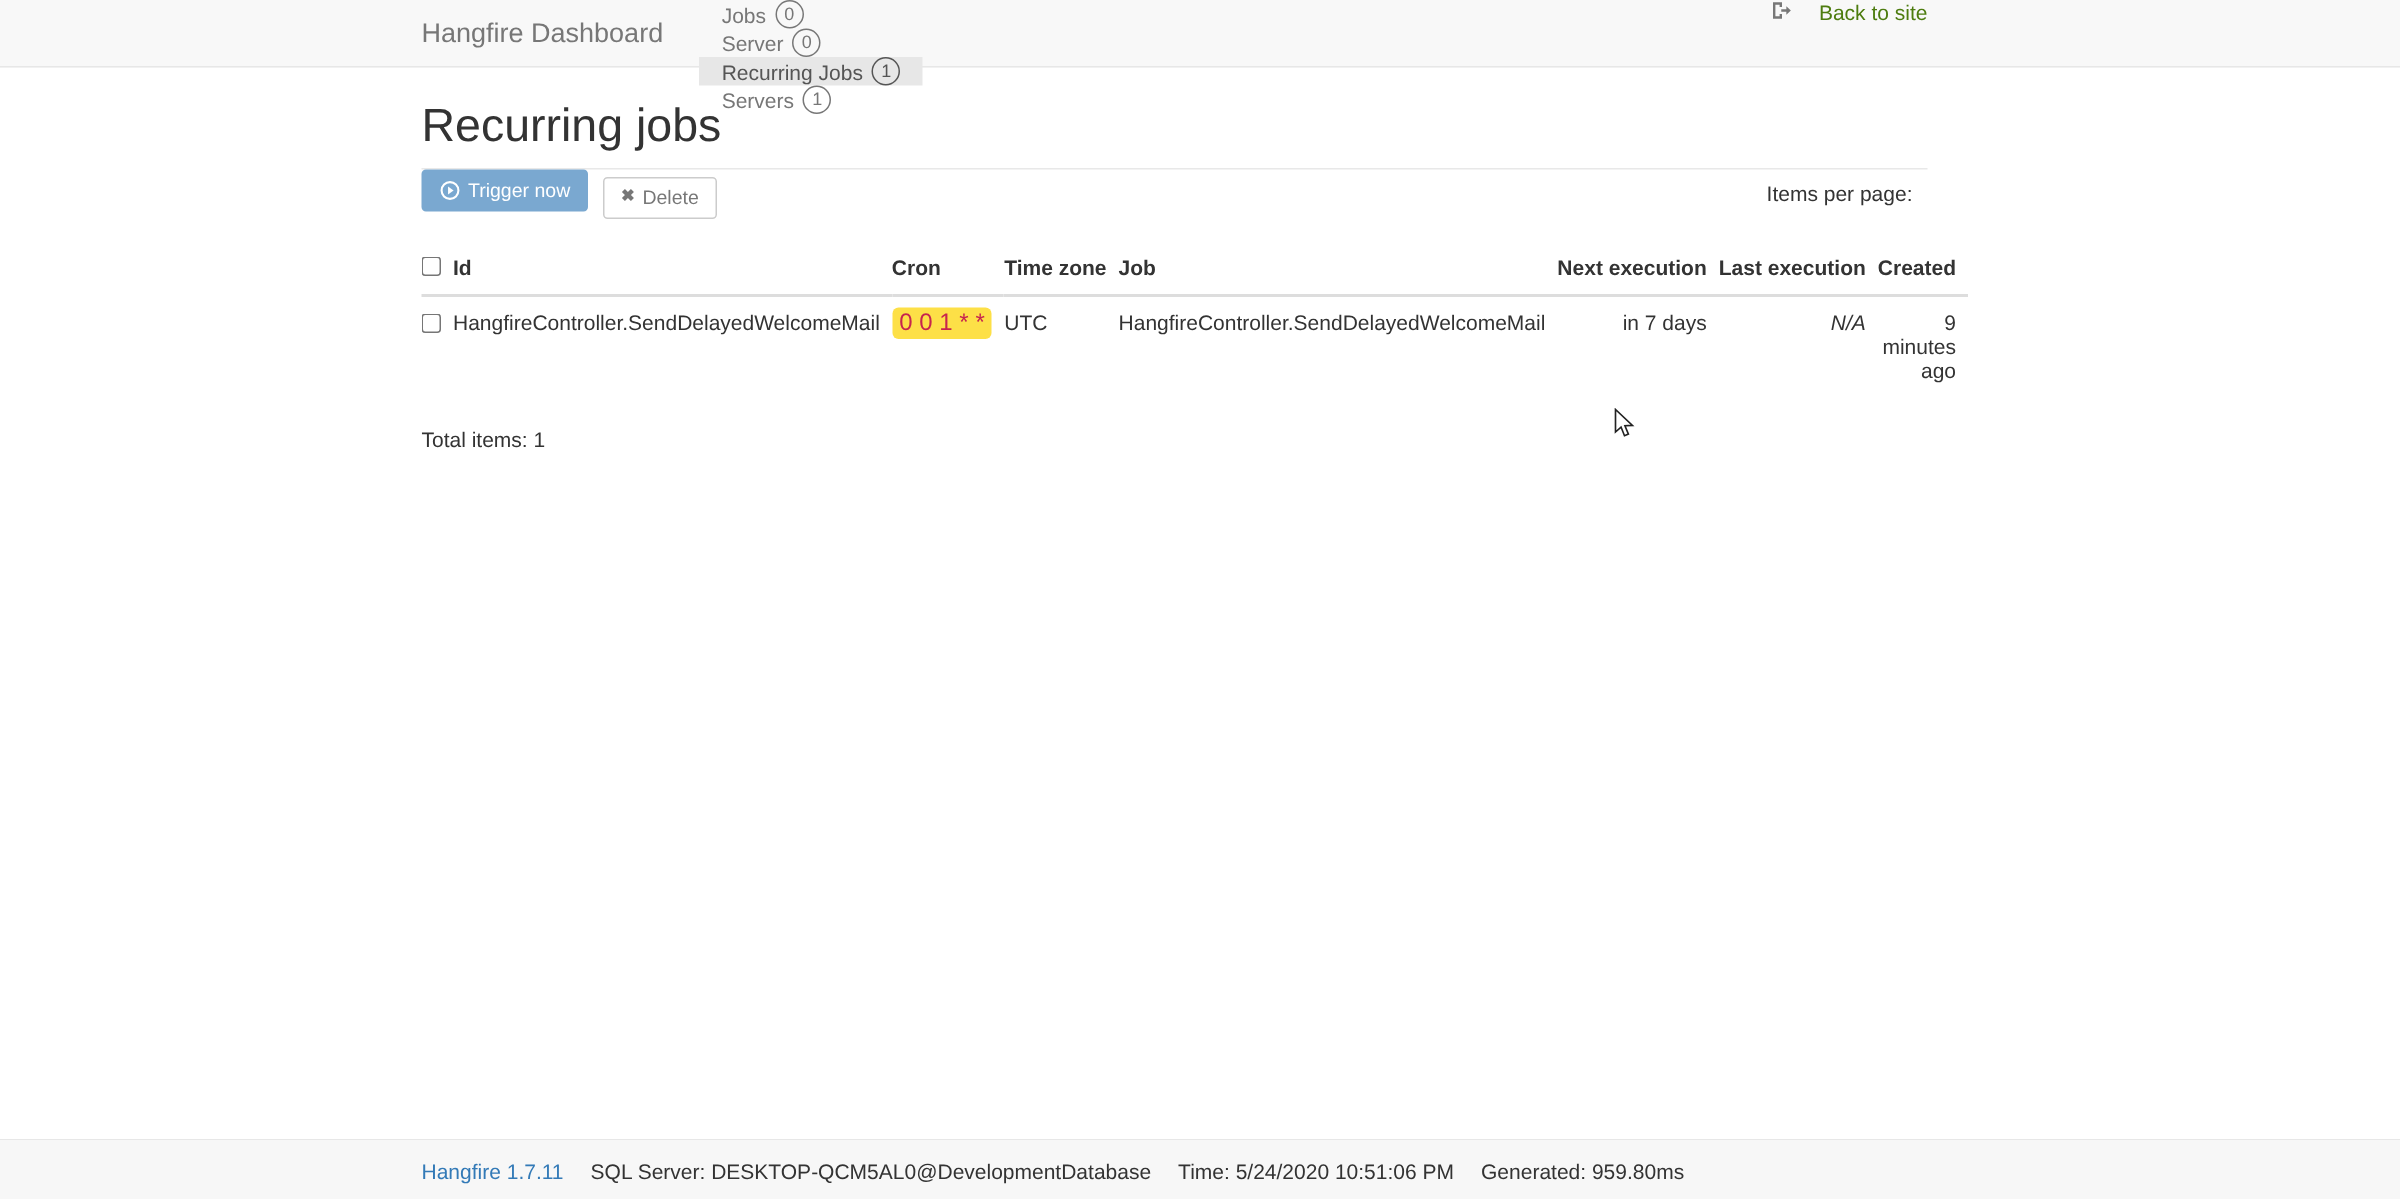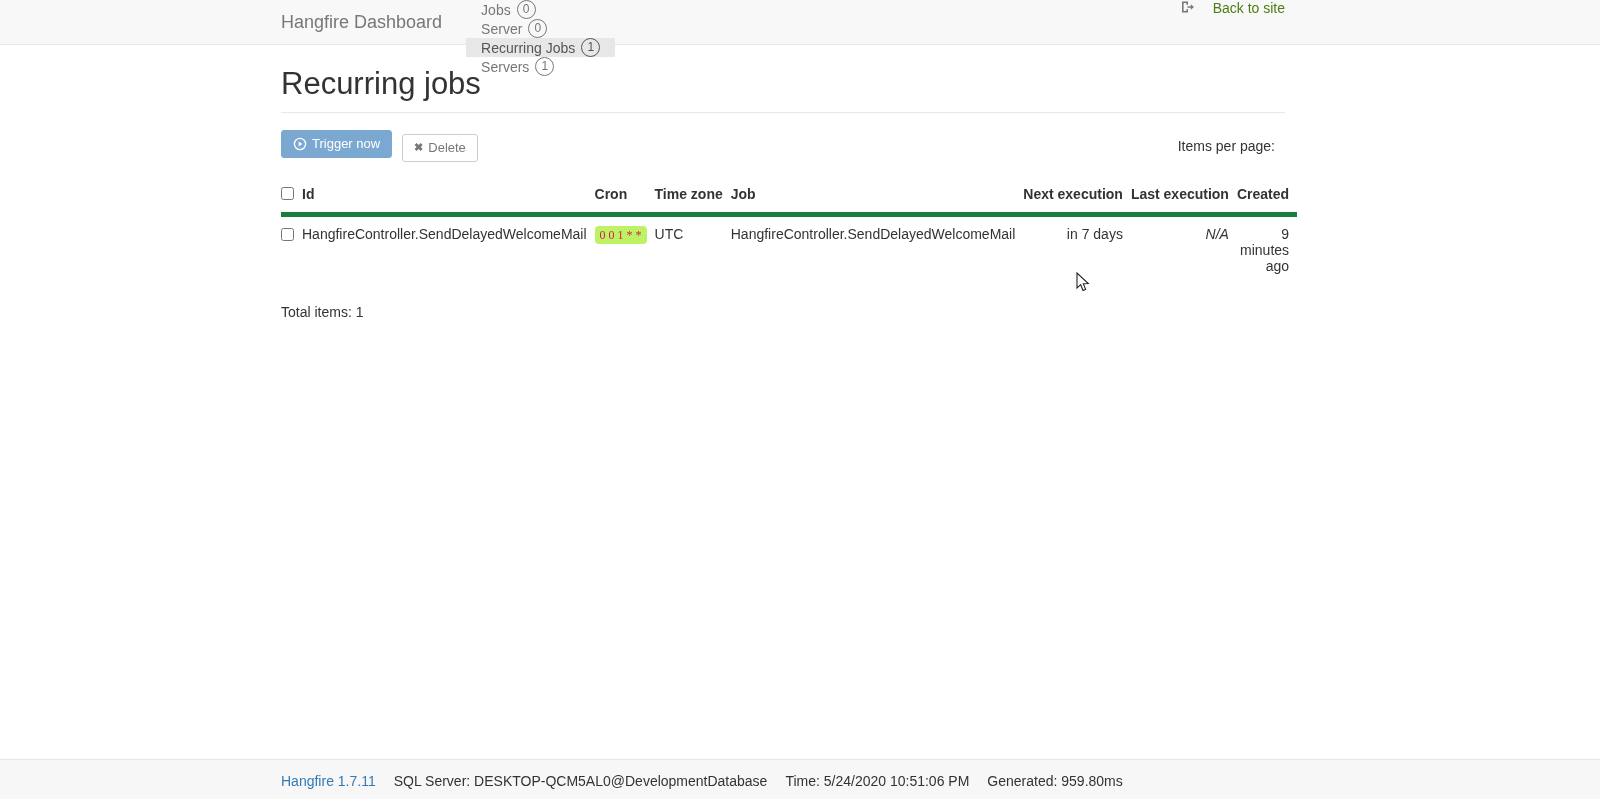--- a/index.html
+++ b/index.html
@@ -64,21 +64,20 @@
     font-size: 31px;
     font-weight: normal;
     color: #333;
     margin: 21px 0 0 0;
     padding-bottom: 10px;
     border-bottom: 1px solid #e8e8e8;
   }
 
   
   .toolbar {
-    margin-top: 17px;
     display: flex;
     justify-content: space-between;
     align-items: center;
   }
   .btn {
     display: inline-flex; align-items: center;
     font-size: 13px;
     padding: 4px 11px;
     border-radius: 3px;
     border: 1px solid transparent;
@@ -131,39 +130,39 @@
   .jobs-table th {
     text-align: left;
     font-weight: bold;
     color: #333;
     padding: 9px 8px 9px 0;
     border-bottom: 2px solid #ddd;
     white-space: nowrap;
   }
   .jobs-table td {
     padding: 9px 8px 9px 0;
-    border-top: 5px solid #15803d;
+    border-top: 2px solid #15803d;
     vertical-align: top;
     color: #333;
   }
   .col-check { width: 33px; }
   .col-id { width: 153px; }
   .col-cron { width: 78px; }
   .col-tz { width: 155px; }
   .col-job { width: 300px; }
   .col-next { width: 100px; }
   .col-last { width: 100px; }
   .col-created { width: 85px; }
   th.num, td.num { text-align: right; }
   td.id-cell { overflow-wrap: break-word; word-wrap: break-word; }
   code.cron {
-    font-family: Liberation Serif, serif;
-    font-size: 12px;
+    font-family: Liberation Sans, sans-serif;
+    font-size: 16px;
     color: #c7254e;
-    background: #bef264;
+    background: #fde047;
     padding: 2px 5px;
     border-radius: 4px;
     white-space: nowrap;
   }
   .na { font-style: italic; color: #555; }
   .total-items { margin-top: 21px; color: #333; }
 
   
   .footer {
     position: fixed;

